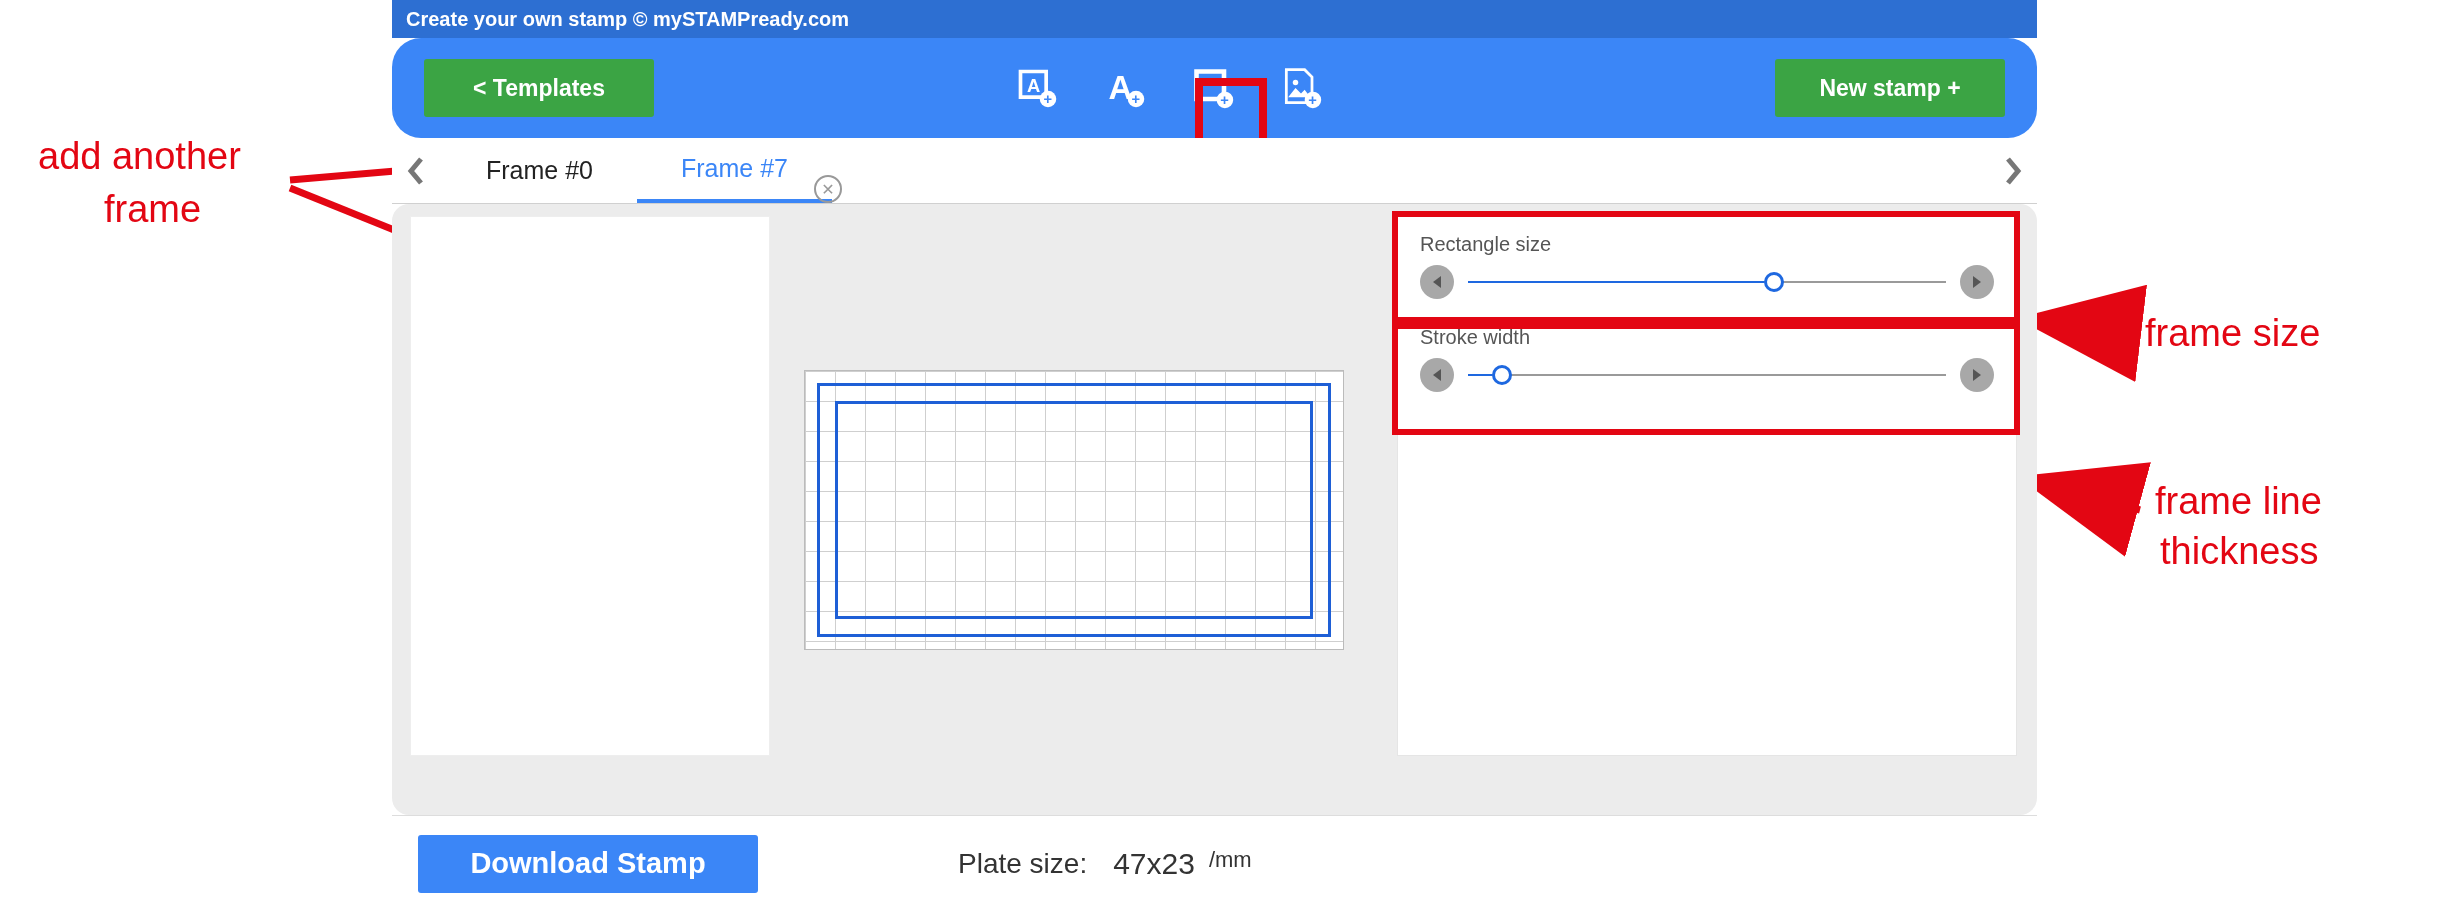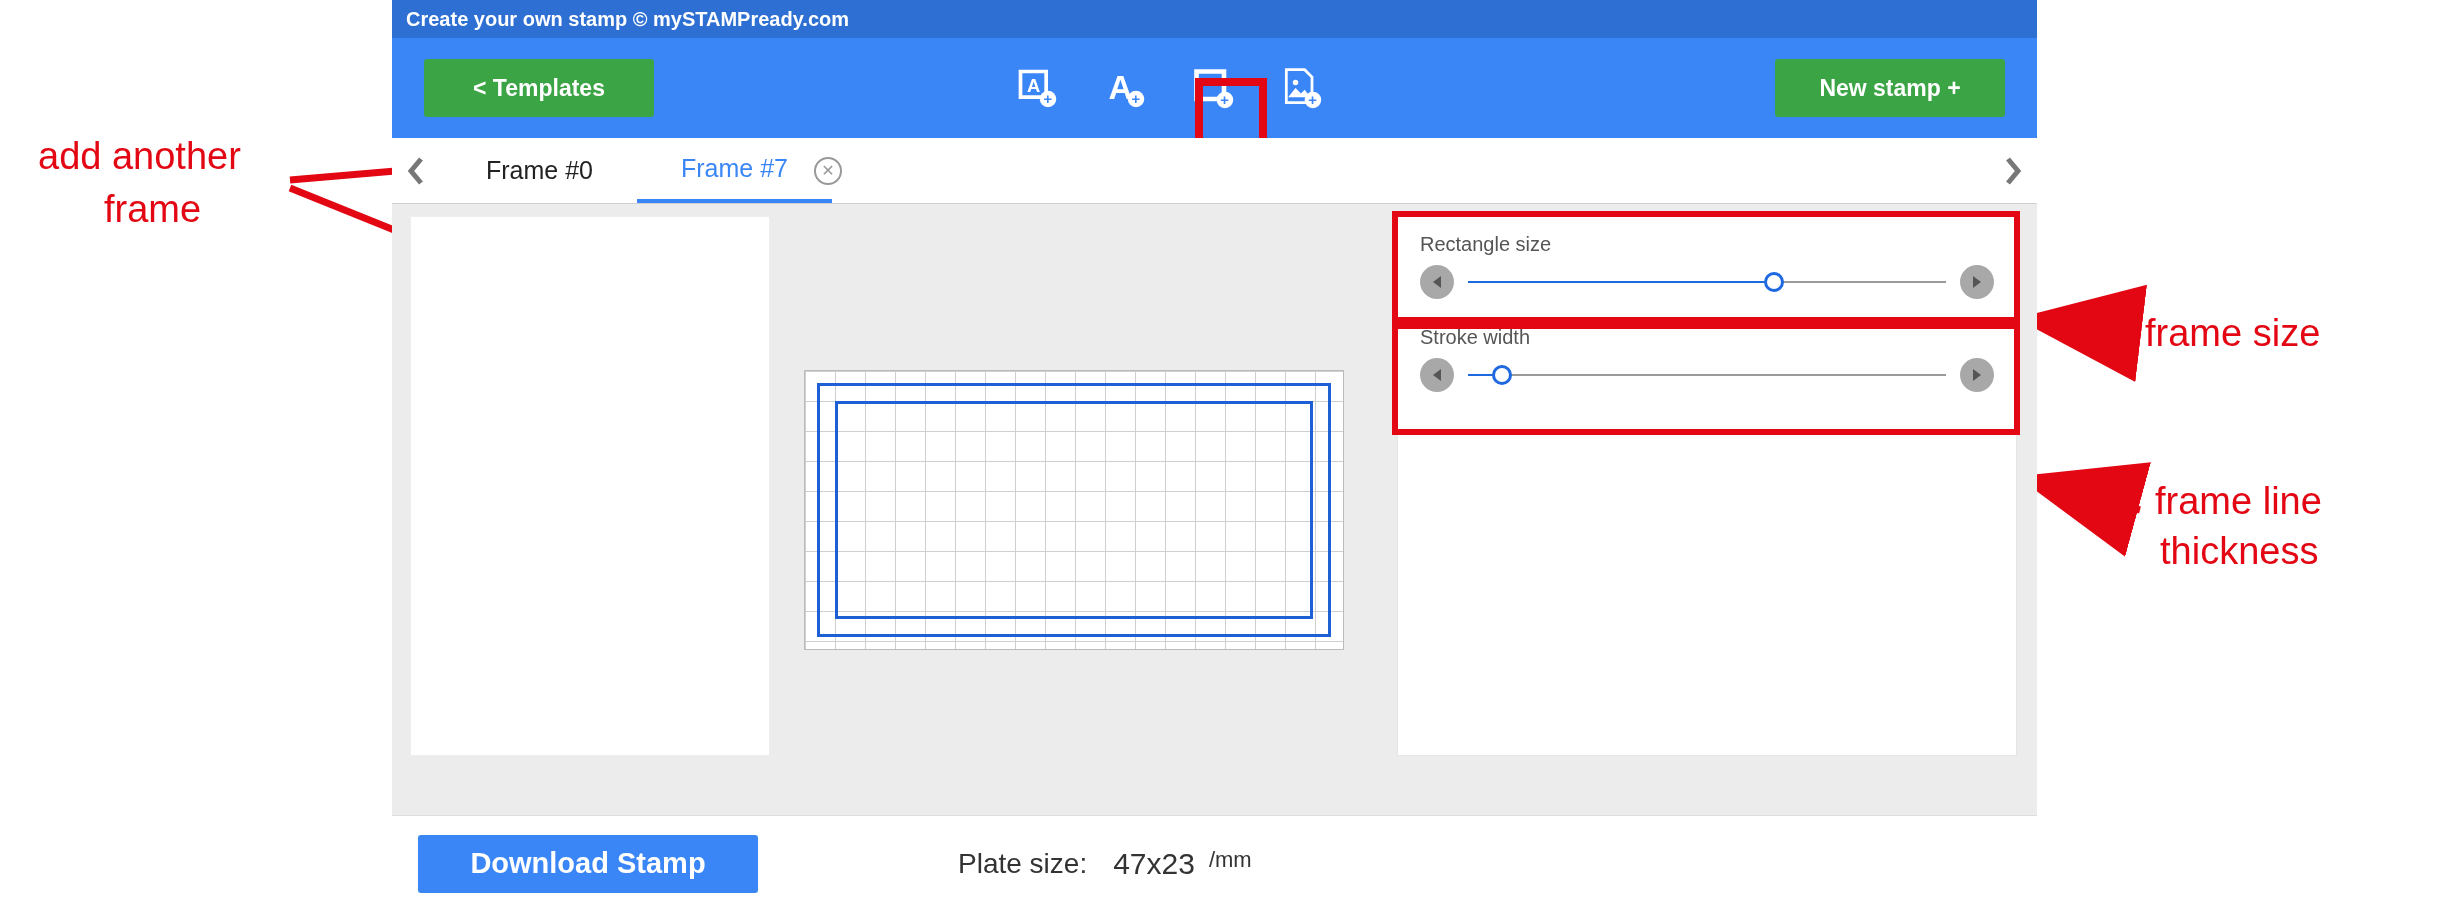--- a/index.html
+++ b/index.html
@@ -3,44 +3,44 @@
 <meta charset="utf-8">
 <style>
   *{box-sizing:border-box;margin:0;padding:0;font-family:Arial,Helvetica,sans-serif;}
   body{background:#fff;width:2449px;height:918px;position:relative;overflow:hidden;}
 
   .app-wrap{position:absolute;left:392px;top:0;width:1645px;height:918px;}
 
   
   .title-bar{background:#2d6fd2;color:#fff;font-size:20px;height:38px;display:flex;align-items:center;padding:17px 14px;font-weight:600;}
   
-  .header-bar{background:#3b86f7;height:100px;display:flex;align-items:center;position:relative;}
+  .header-bar{background:#3b86f7;height:100px;display:flex;align-items:center;position:relative;border-radius:29px;}
   .btn-green{background:#3ba444;color:#fff;font-size:23px;font-weight:600;border:0;border-radius:3px;height:58px;display:flex;align-items:center;justify-content:center;cursor:pointer;}
   .btn-templates{width:230px;margin-left:32px;}
   .btn-newstamp{width:230px;margin-right:32px;margin-left:auto;}
   .tool-icons{position:absolute;left:620px;top:0;height:100%;display:flex;align-items:center;gap:38px;}
   .tool-icon{width:50px;height:50px;display:flex;align-items:center;justify-content:center;cursor:pointer;}
   .tool-icon svg{width:44px;height:44px;fill:#fff;}
   .rect-highlight{position:absolute;left:803px;top:40px;width:72px;height:72px;border:8px solid #e30613;pointer-events:none;}
 
   
   .tooltip{position:absolute;left:808px;top:152px;background:#757575;color:#fff;font-size:17px;padding:5px 14px;border-radius:2px;}
 
   
-  .tabs-row{background:#fff;height:66px;border-bottom:1px solid #d0d0d0;display:flex;align-items:center;position:relative;}
+  .tabs-row{background:#fff;height:66px;border-bottom:1px solid #d0d0d0;display:flex;align-items:flex-end;position:relative;}
   .chev{width:50px;height:100%;display:flex;align-items:center;justify-content:center;cursor:pointer;}
   .chev svg{width:22px;height:30px;fill:none;stroke:#777;stroke-width:5;}
   .chev.right{margin-left:auto;}
   .tab{height:100%;display:flex;align-items:center;padding:0 44px;font-size:25px;cursor:pointer;}
   .tab.inactive{color:#222;}
   .tab.active{color:#3b86f7;border-bottom:4px solid #3b86f7;}
   .close-x{width:28px;height:28px;border:2px solid #999;border-radius:50%;display:flex;align-items:center;justify-content:center;color:#999;font-size:16px;margin-left:-18px;cursor:pointer;}
 
   
-  .main-area{background:#ececec;height:611px;display:flex;position:relative;}
+  .main-area{background:#ececec;height:611px;display:flex;position:relative;border-radius:17px;}
   .left-panel{background:#fff;margin:12px 0 0 18px;width:360px;height:540px;border:1px solid #eee;}
   .canvas-wrap{flex:1;display:flex;align-items:center;justify-content:center;}
   .canvas-grid{position:relative;background:#fff;border:1px solid #bbb;width:540px;height:280px;
     background-image:
       linear-gradient(to right,#cfcfcf 1px,transparent 1px),
       linear-gradient(to bottom,#cfcfcf 1px,transparent 1px);
     background-size:30px 30px;}
   .frame-outer{position:absolute;inset:12px;border:3px solid #1e5fd6;}
   .frame-inner{position:absolute;inset:30px;border:3px solid #1e5fd6;}
 

